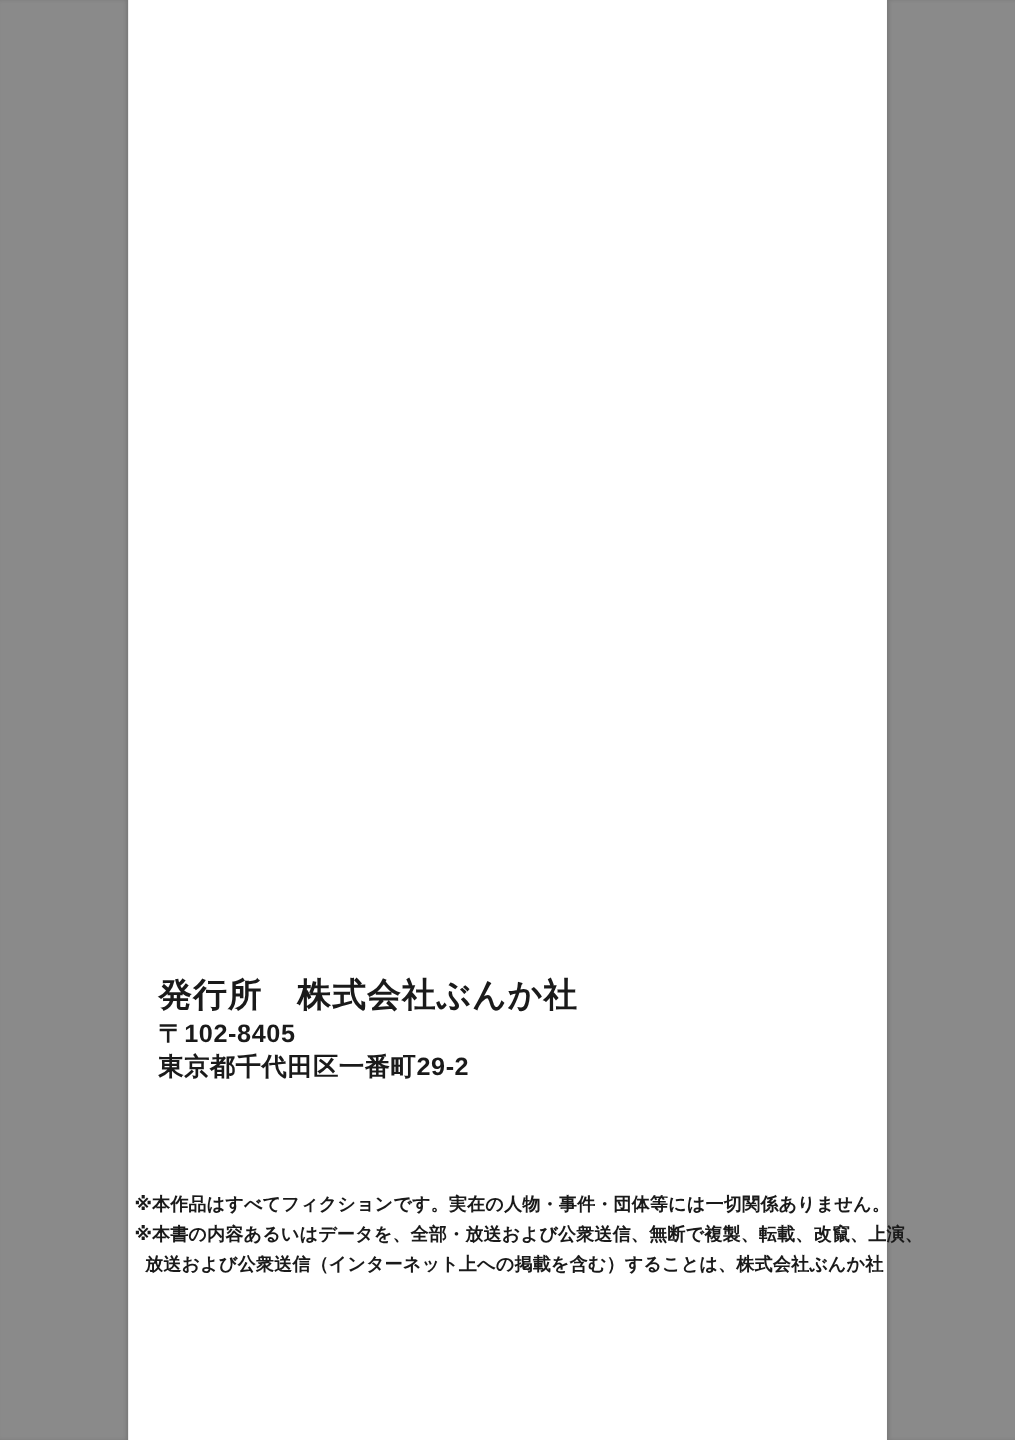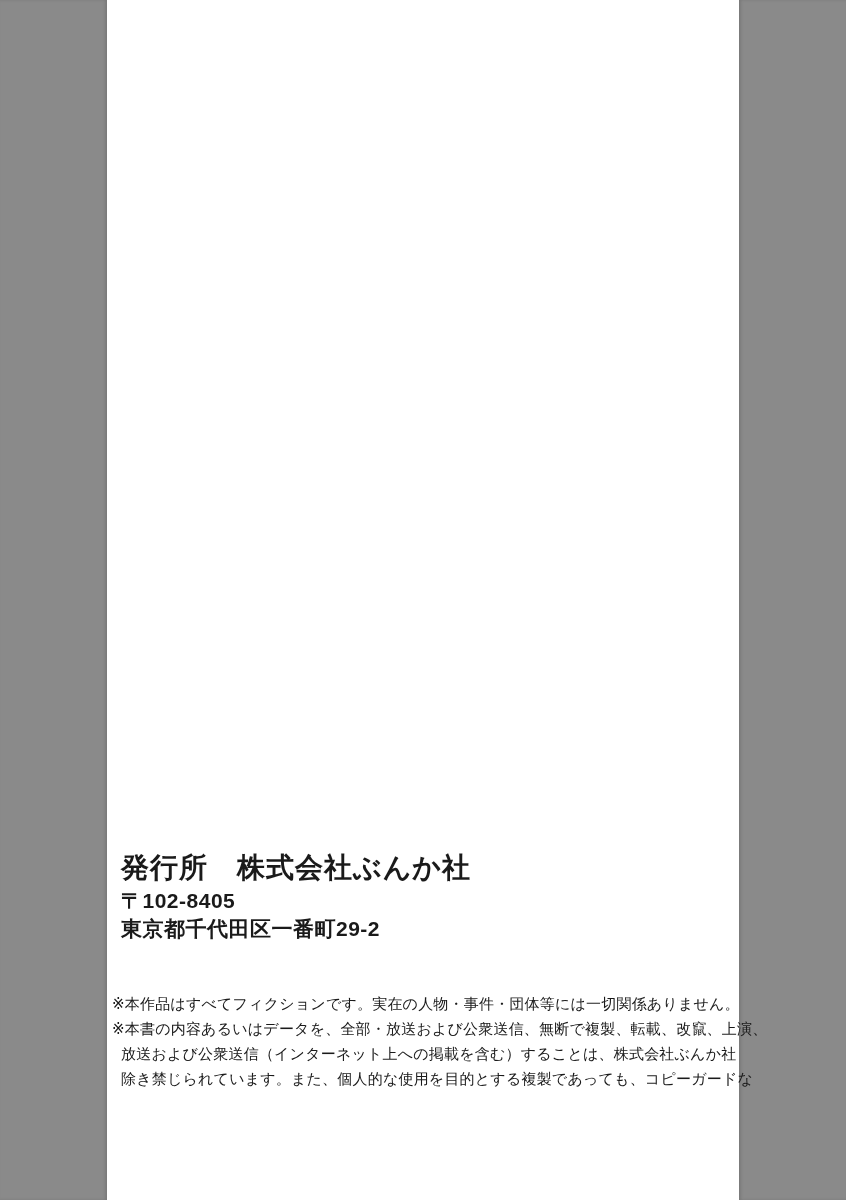--- a/index.html
+++ b/index.html
@@ -31,23 +31,22 @@
     left: 107px;
     top: 0;
     width: 632px;
     height: 1200px;
     background: var(--page-background, #ffffff);
   }
 
   
   .publisher {
     position: absolute;
-    left: 14px;   
+    left: 25px;   
     top: 810px;
-    margin-top: 39px;
   }
   .pub-heading {
     font-size: 28px;
     font-weight: 700;
     letter-spacing: 1px;
     line-height: 38px;
     white-space: nowrap;
   }
   .pub-line {
     font-size: 21px;
@@ -59,21 +58,21 @@
 
   
   .disclaimer {
     position: absolute;
     left: 5px;    
     top: 991px;
     width: 625px;
   }
   .disc-line {
     font-size: 15px;
-    font-weight: 400;
+    font-weight: 700;
     line-height: 25px;
     letter-spacing: 0.2px;
     white-space: nowrap;
   }
   .disc-line.indent {
     padding-left: 9px; 
   }
 </style>
 </head>
 <body>
@@ -87,17 +86,16 @@
     <div class="publisher">
       <div class="pub-heading">発行所　株式会社ぶんか社</div>
       <div class="pub-line">〒102-8405</div>
       <div class="pub-line">東京都千代田区一番町29-2</div>
     </div>
 
     <div class="disclaimer">
       <div class="disc-line">※本作品はすべてフィクションです。実在の人物・事件・団体等には一切関係ありません。</div>
       <div class="disc-line">※本書の内容あるいはデータを、全部・放送および公衆送信、無断で複製、転載、改竄、上演、</div>
       <div class="disc-line indent">放送および公衆送信（インターネット上への掲載を含む）することは、株式会社ぶんか社</div>
-      <div class="disc-line indent">除き禁じられています。また、個人的な使用を目的とする複製であっても、コピーガードな</div>
     </div>
 
   </div>
 </div>
 
 </body></html>

